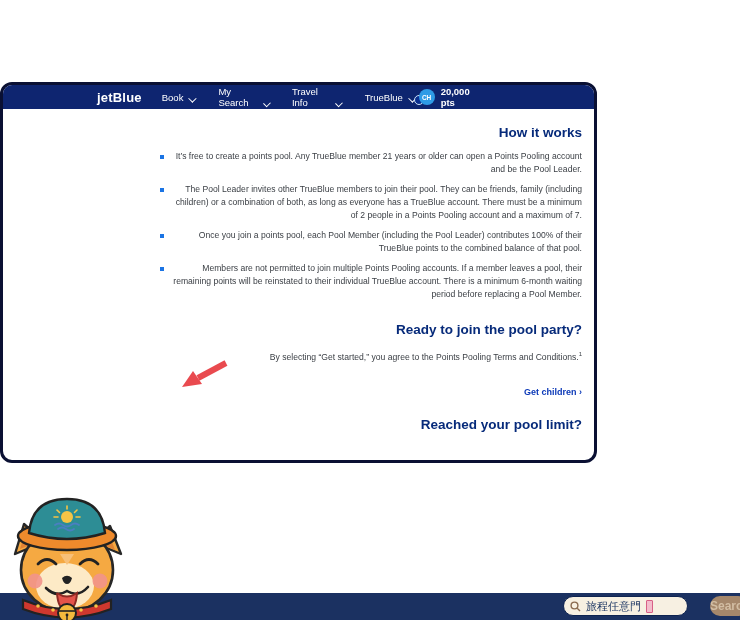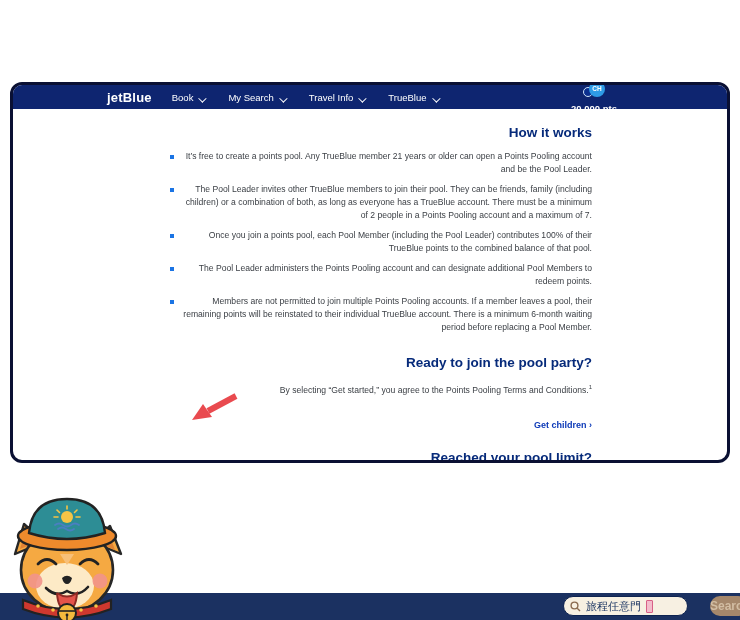--- a/index.html
+++ b/index.html
@@ -4,36 +4,36 @@
 <style>
   html,body{margin:0;padding:0;}
   body{
     width:740px;height:620px;position:relative;overflow:hidden;
     background:#ffffff;
     font-family:"Liberation Sans", sans-serif;
   }
 
   
   .browser-window{
-    position:absolute;left:10px;top:82px;width:720px;height:381px;
+    position:absolute;left:0;top:82px;width:597px;height:381px;
     background:#ffffff;border:3px solid #0a1033;border-radius:12px;
     box-sizing:border-box;overflow:hidden;
   }
 
   
   .navbar{
     height:24px;background:#0e2570;display:flex;align-items:center;
     color:#ffffff;
   }
   .logo{font-weight:bold;font-size:13px;margin-left:94px;letter-spacing:.2px;}
   .nav-items{display:flex;align-items:center;margin-left:20px;gap:24px;}
   .nav-item{display:flex;align-items:flex-end;gap:5px;font-size:9.5px;cursor:pointer;}
   .chev{width:5px;height:5px;border-right:1.4px solid #fff;border-bottom:1.4px solid #fff;
     transform:rotate(45deg) translateY(-2px);display:inline-block;}
-  .points{display:flex;align-items:center;gap:6px;margin-left:auto;margin-right:110px;flex-direction:column;}
+  .points{display:flex;align-items:center;gap:6px;margin-left:auto;margin-right:110px;}
   .avatar-cluster{position:relative;width:22px;height:16px;}
   .avatar-big{position:absolute;right:0;top:0;width:16px;height:16px;border-radius:50%;
     background:#2e9be6;color:#fff;font-size:6.5px;font-weight:bold;
     display:flex;align-items:center;justify-content:center;}
   .avatar-small{position:absolute;left:0;bottom:0;width:10px;height:10px;border-radius:50%;
     background:#0b2f8f;border:1.5px solid #cfe4f8;box-sizing:border-box;}
   .points-label{font-size:9.5px;font-weight:bold;}
 
   
   .content{padding:16px 0 0 149px;width:430px;box-sizing:content-box;text-align:right;}
@@ -102,21 +102,20 @@
       <span class="points-label">20,000 pts</span>
     </div>
   </div>
 
   <div class="content">
     <h1>How it works</h1>
     <ul class="bullets body-text">
       <li>It’s free to create a points pool. Any TrueBlue member 21 years or older can open a Points Pooling account and be the Pool Leader.</li>
       <li>The Pool Leader invites other TrueBlue members to join their pool. They can be friends, family (including children) or a combination of both, as long as everyone has a TrueBlue account. There must be a minimum of 2 people in a Points Pooling account and a maximum of 7.</li>
       <li>Once you join a points pool, each Pool Member (including the Pool Leader) contributes 100% of their TrueBlue points to the combined balance of that pool.</li>
-      <li>The Pool Leader administers the Points Pooling account and can designate additional Pool Members to redeem points.</li>
       <li>Members are not permitted to join multiple Points Pooling accounts. If a member leaves a pool, their remaining points will be reinstated to their individual TrueBlue account. There is a minimum 6-month waiting period before replacing a Pool Member.</li>
     </ul>
 
     <div class="section-join">
       <h2>Ready to join the pool party?</h2>
       <p class="body-text"><span>By selecting “Get started,” you agree to the Points Pooling Terms and Conditions.</span><sup>1</sup></p>
       <div class="cta-row">
         <a class="cta-link"><span>Get children</span>
           <span>›</span></a>
         <svg class="annotation-arrow" width="52" height="32" viewBox="0 0 52 32">

